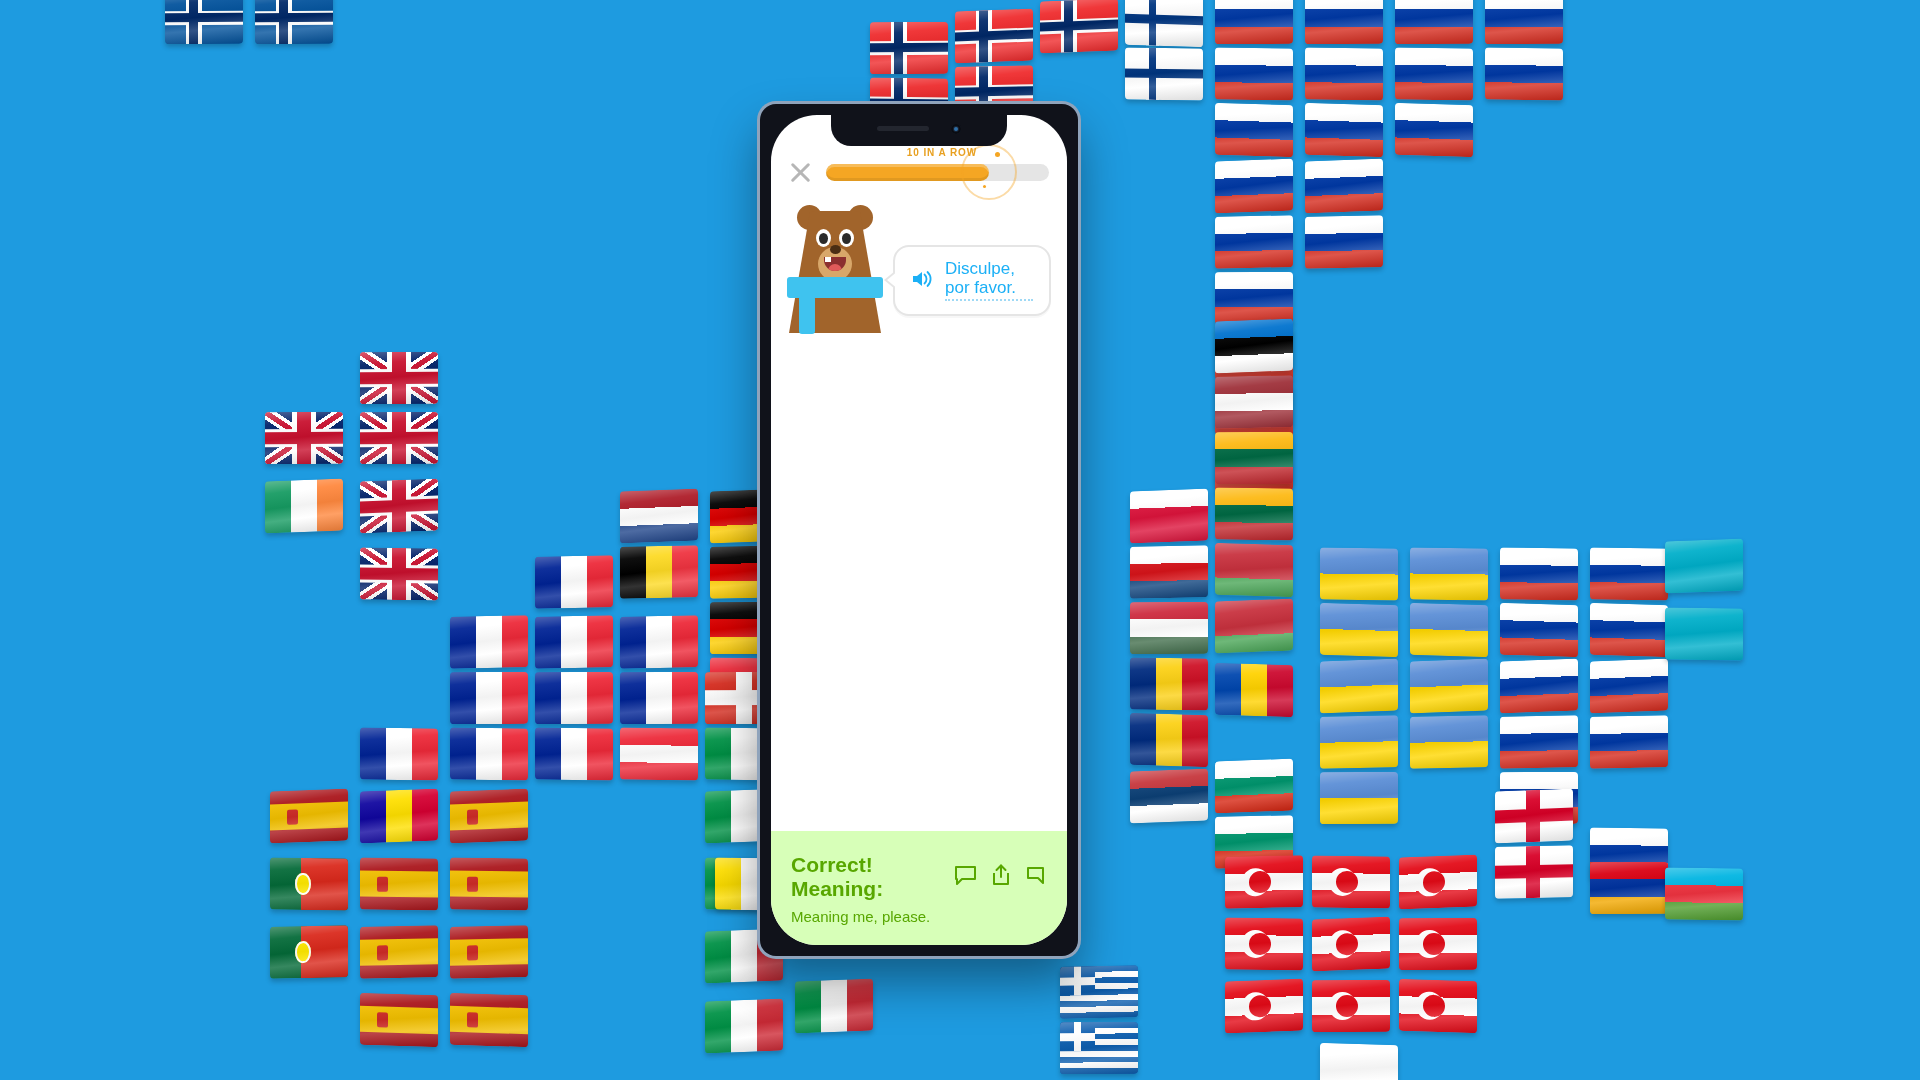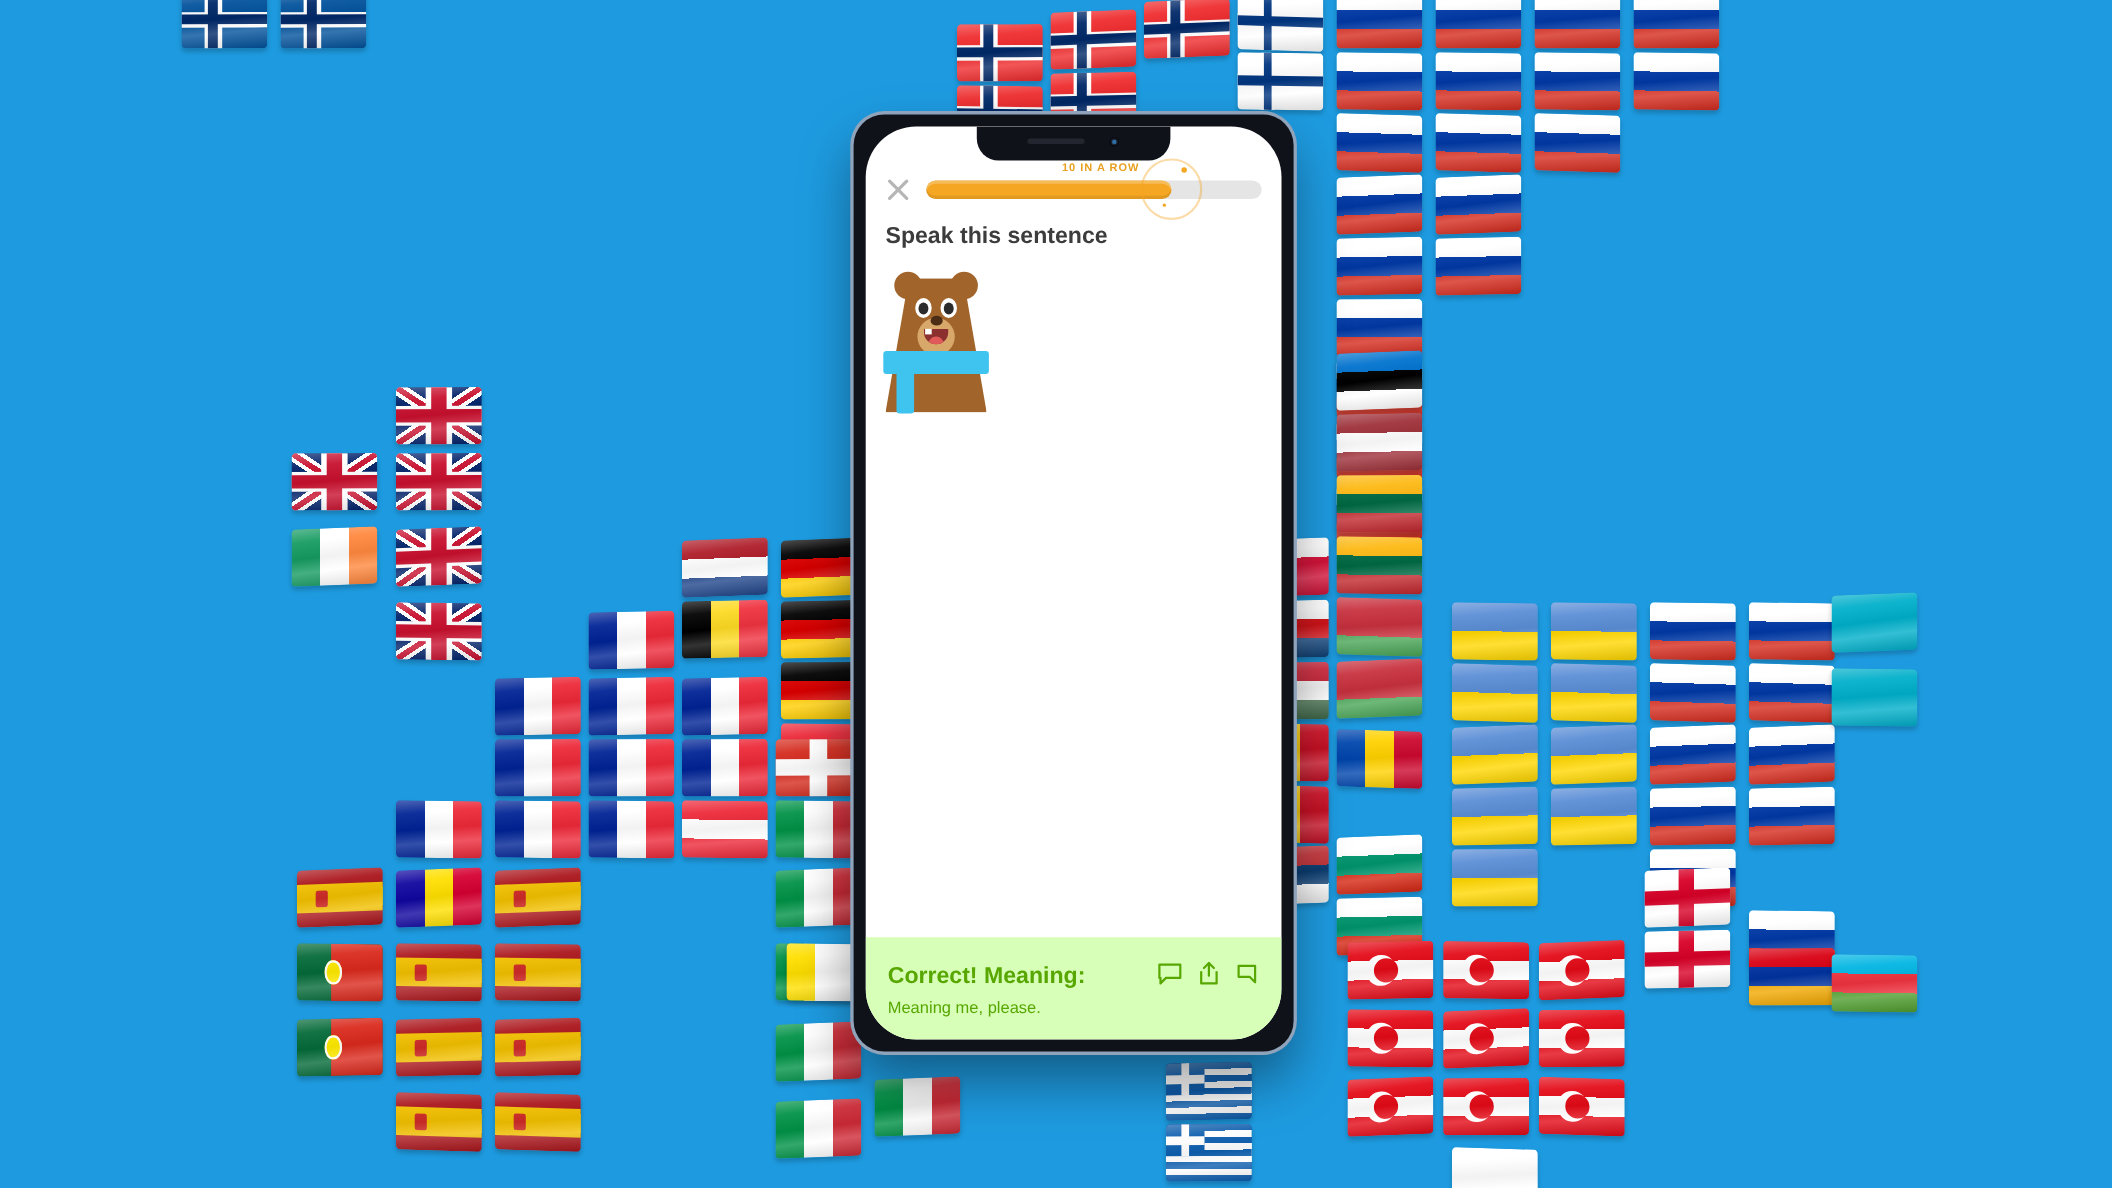--- a/index.html
+++ b/index.html
@@ -37,24 +37,24 @@
       rgba(255,255,255,.30) 0%,
       rgba(255,255,255,.06) 22%,
       rgba(0,0,0,.05) 48%,
       rgba(255,255,255,.20) 70%,
       rgba(0,0,0,.13) 100%);
   }
 
   
   #phone {
     position: absolute;
-    left: 776px; top: 104px;
-    width: 400px; height: 852px;
+    left: 760px; top: 104px;
+    width: 318px; height: 852px;
     background: #10121a;
-    border-radius: 28px;
+    border-radius: 16px;
     padding: 11px;
     box-sizing: border-box;
     box-shadow:
       0 0 0 3px #8fa3bb,
       0 26px 48px rgba(0,0,0,.40);
   }
   #screen {
     position: relative;
     width: 100%; height: 100%;
     background: #ffffff;
@@ -1049,37 +1049,46 @@
         <div class="bar-wrap">
           <div class="bar-track" style="background: rgb(229, 229, 229);"></div>
           <div class="bar-fill" style="width: 73%; background: rgb(245, 166, 35);"></div>
           <div class="streak-halo" style="left: 73%;"></div>
           <div class="spark s1" style="left: 76%;"></div>
           <div class="spark s2" style="left: 70.5%;"></div>
           <div class="streak-label">10 IN A ROW</div>
         </div>
       </div>
 
-      <div class="prompt-title">Speak this sentence</div>
 
       <div class="exercise">
         <div class="bear">
           <div class="ear l"></div>
           <div class="ear r"></div>
           <div class="body"></div>
           <div class="eye l"></div>
           <div class="eye r"></div>
           <div class="muzzle"></div>
           <div class="mouth"></div>
           <div class="tooth"></div>
           <div class="nose"></div>
           <div class="scarf"></div>
           <div class="scarf-tail"></div>
         </div>
 
+        <div class="bubble">
+          <span class="spk">
+            <svg width="22" height="20" viewBox="0 0 22 20">
+              <path d="M2 7h4l5-4v14l-5-4H2z" fill="#1cb0f6"></path>
+              <path d="M13.5 5.5a6 6 0 0 1 0 9" stroke="#1cb0f6" stroke-width="1.8" fill="none" stroke-linecap="round"></path>
+              <path d="M16.5 3a9.5 9.5 0 0 1 0 14" stroke="#1cb0f6" stroke-width="1.8" fill="none" stroke-linecap="round"></path>
+            </svg>
+          </span>
+          <span class="sent">Disculpe, por favor.</span>
+        </div>
       </div>
 
 
       <div class="spacer"></div>
 
       <div class="result" style="background: rgb(215, 255, 184);">
         <div class="result-head">
           <div class="result-title" style="color: rgb(88, 167, 0);">Correct! Meaning:</div>
           <div class="result-icons">
             <span class="ic">

